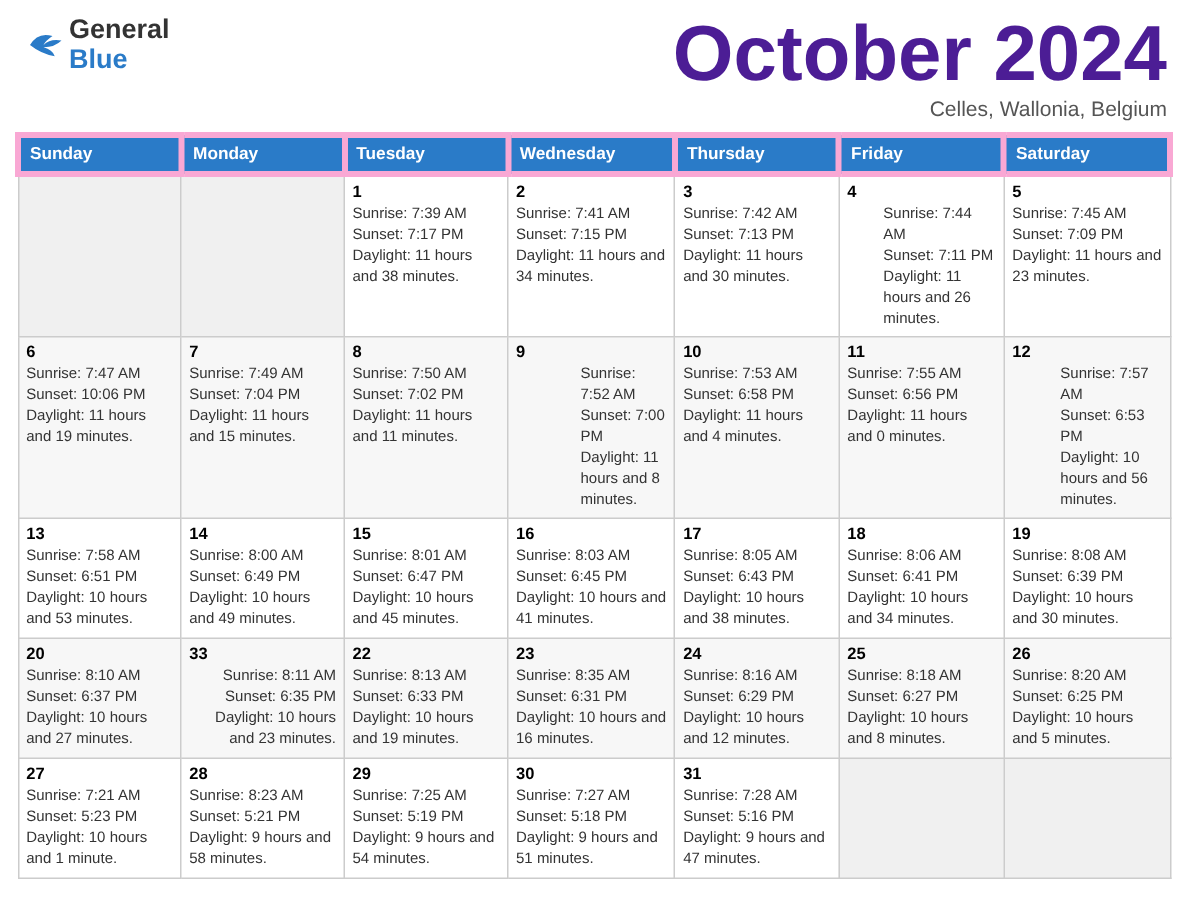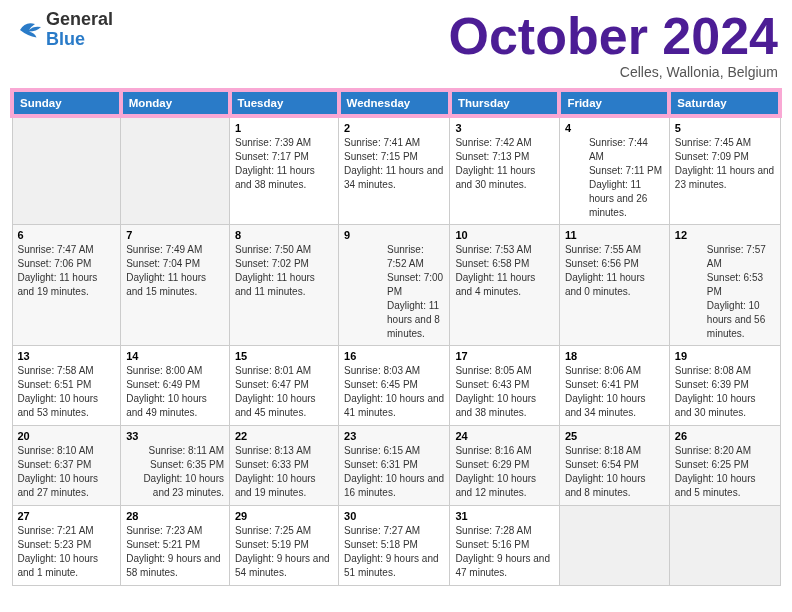--- a/index.html
+++ b/index.html
@@ -153,21 +153,21 @@
           <span class="day-num">5</span>
           <div class="day-info" style="white-space: pre-line;">Sunrise: 7:45 AM
 Sunset: 7:09 PM
 Daylight: 11 hours and 23 minutes.</div>
         </td>
       </tr>
       <tr>
         <td>
           <span class="day-num">6</span>
           <div class="day-info" style="white-space: pre-line;">Sunrise: 7:47 AM
-Sunset: 7:06 PM
+Sunset: 10:06 PM
 Daylight: 11 hours and 19 minutes.</div>
         </td>
         <td>
           <span class="day-num">7</span>
           <div class="day-info" style="white-space: pre-line;">Sunrise: 7:49 AM
 Sunset: 7:04 PM
 Daylight: 11 hours and 15 minutes.</div>
         </td>
         <td>
           <span class="day-num">8</span>
@@ -258,53 +258,53 @@
 Daylight: 10 hours and 23 minutes.</div>
         </td>
         <td>
           <span class="day-num">22</span>
           <div class="day-info" style="white-space: pre-line;">Sunrise: 8:13 AM
 Sunset: 6:33 PM
 Daylight: 10 hours and 19 minutes.</div>
         </td>
         <td>
           <span class="day-num">23</span>
-          <div class="day-info" style="white-space: pre-line;">Sunrise: 6:15 AM
+          <div class="day-info" style="white-space: pre-line;">Sunrise: 8:35 AM
 Sunset: 6:31 PM
 Daylight: 10 hours and 16 minutes.</div>
         </td>
         <td>
           <span class="day-num">24</span>
           <div class="day-info" style="white-space: pre-line;">Sunrise: 8:16 AM
 Sunset: 6:29 PM
 Daylight: 10 hours and 12 minutes.</div>
         </td>
         <td>
           <span class="day-num">25</span>
           <div class="day-info" style="white-space: pre-line;">Sunrise: 8:18 AM
-Sunset: 6:54 PM
+Sunset: 6:27 PM
 Daylight: 10 hours and 8 minutes.</div>
         </td>
         <td>
           <span class="day-num">26</span>
           <div class="day-info" style="white-space: pre-line;">Sunrise: 8:20 AM
 Sunset: 6:25 PM
 Daylight: 10 hours and 5 minutes.</div>
         </td>
       </tr>
       <tr>
         <td>
           <span class="day-num">27</span>
           <div class="day-info" style="white-space: pre-line;">Sunrise: 7:21 AM
 Sunset: 5:23 PM
 Daylight: 10 hours and 1 minute.</div>
         </td>
         <td>
           <span class="day-num">28</span>
-          <div class="day-info" style="white-space: pre-line;">Sunrise: 7:23 AM
+          <div class="day-info" style="white-space: pre-line;">Sunrise: 8:23 AM
 Sunset: 5:21 PM
 Daylight: 9 hours and 58 minutes.</div>
         </td>
         <td>
           <span class="day-num">29</span>
           <div class="day-info" style="white-space: pre-line;">Sunrise: 7:25 AM
 Sunset: 5:19 PM
 Daylight: 9 hours and 54 minutes.</div>
         </td>
         <td>

